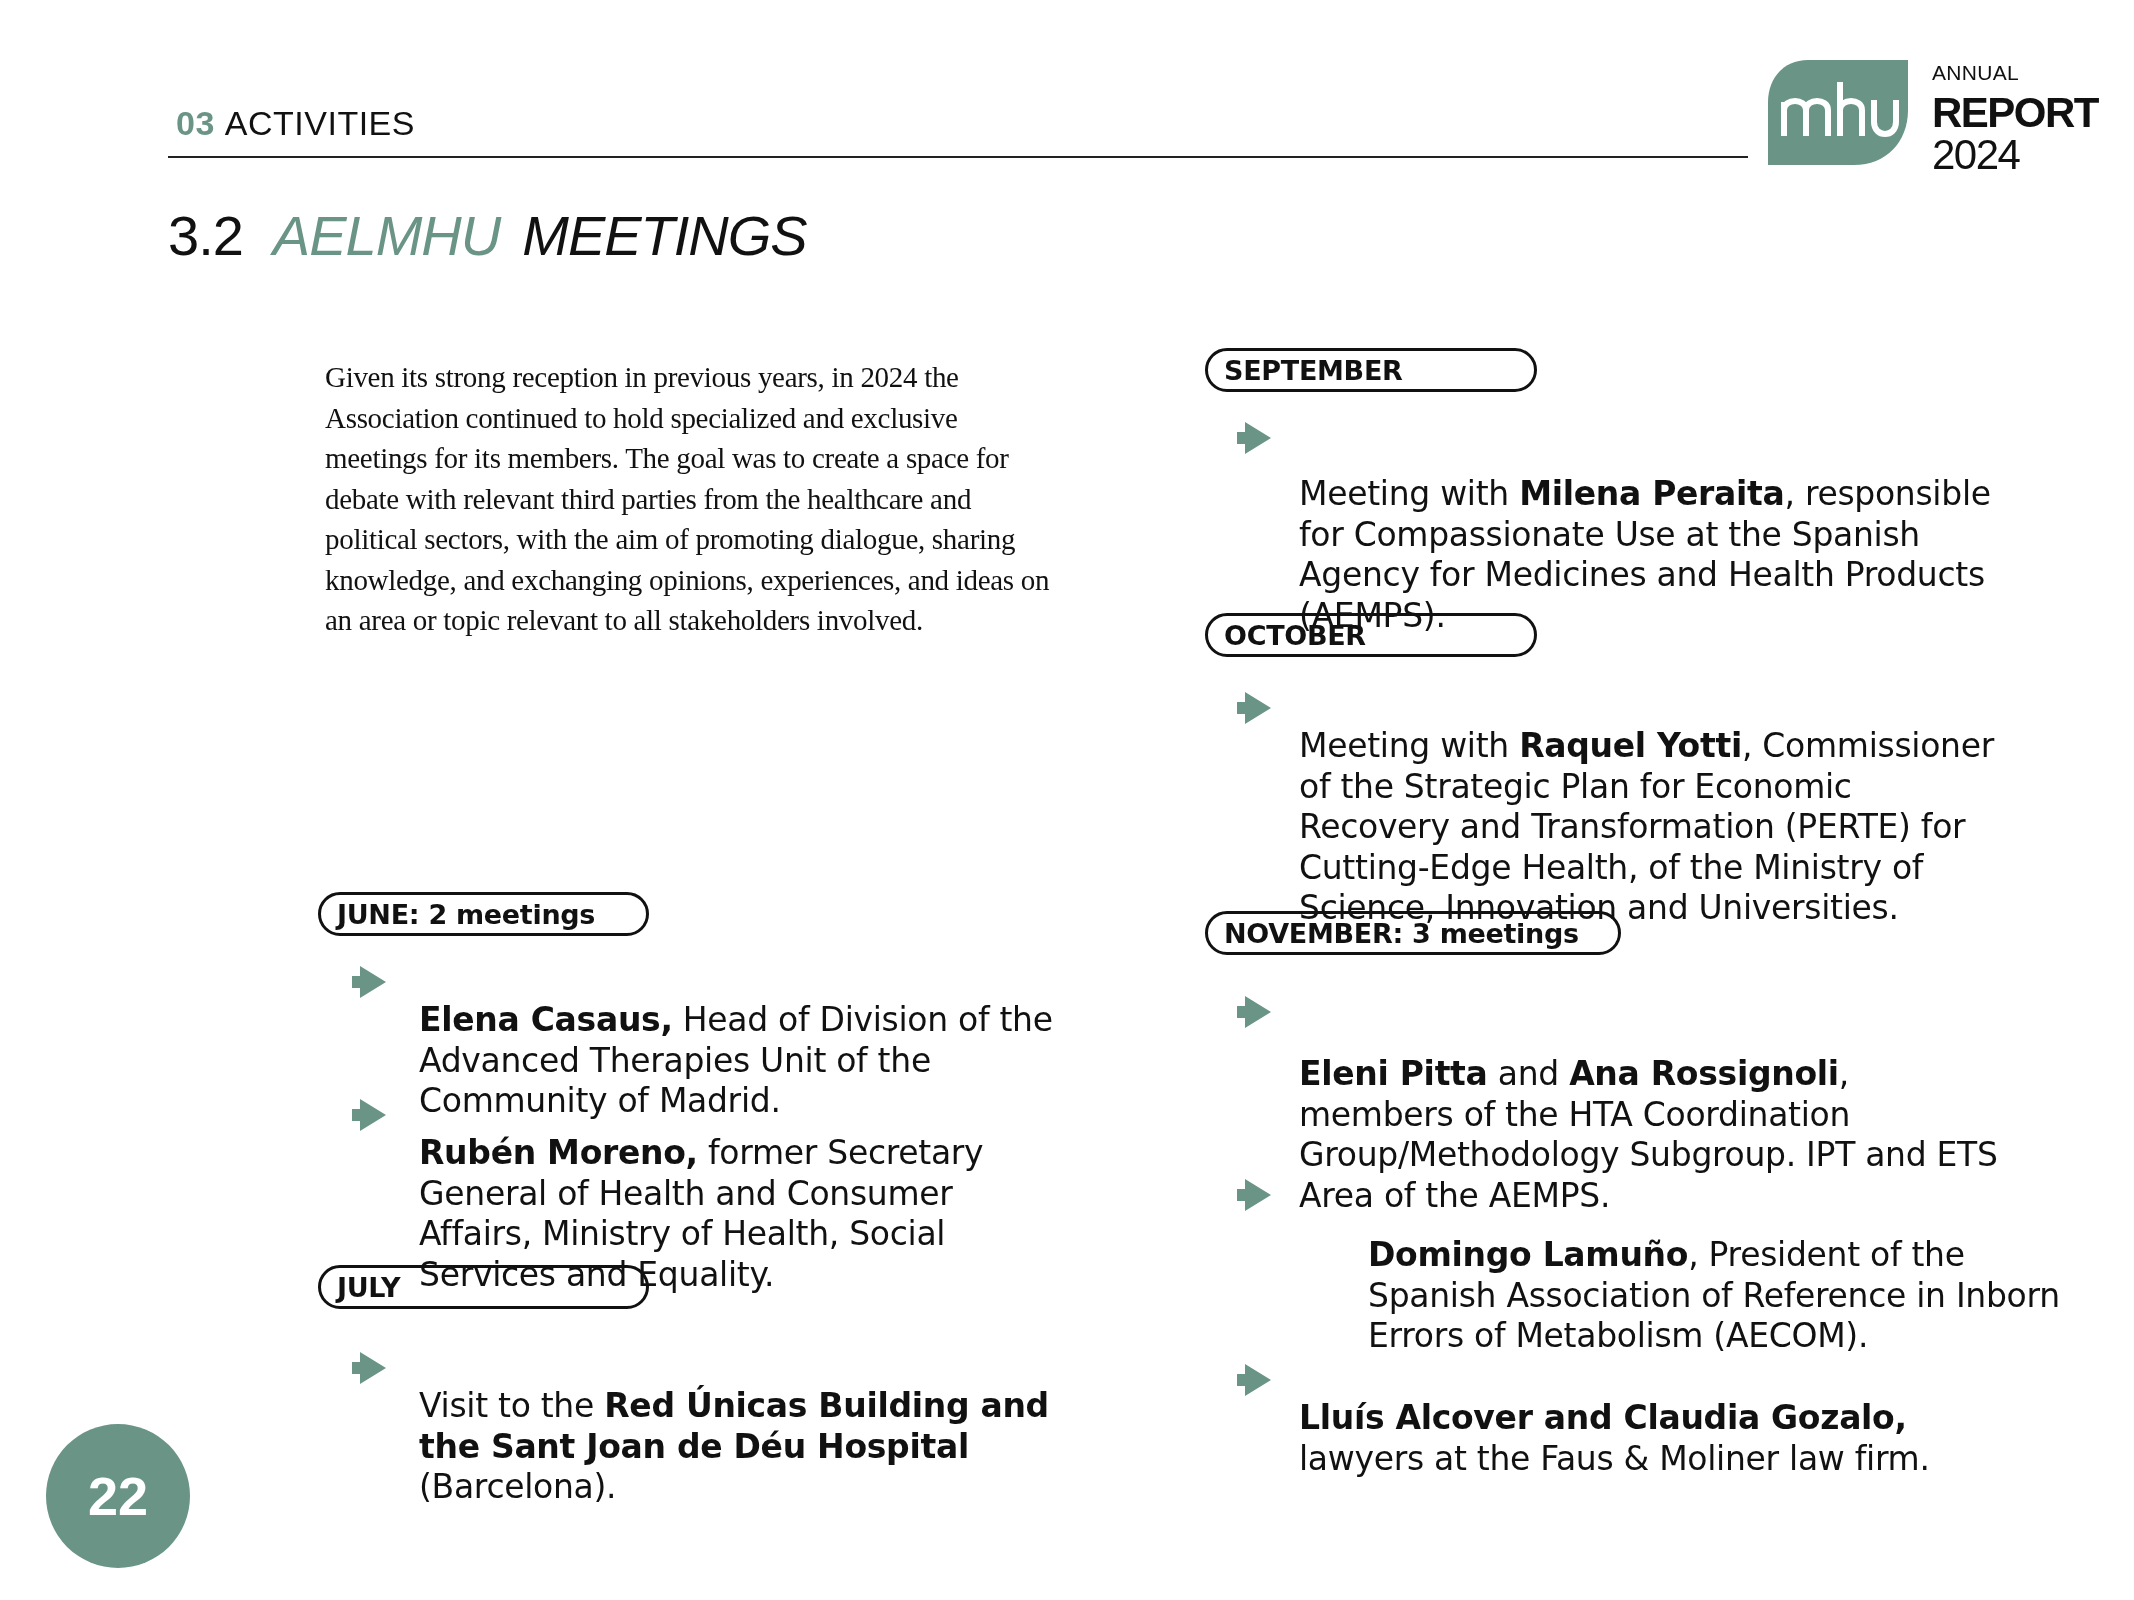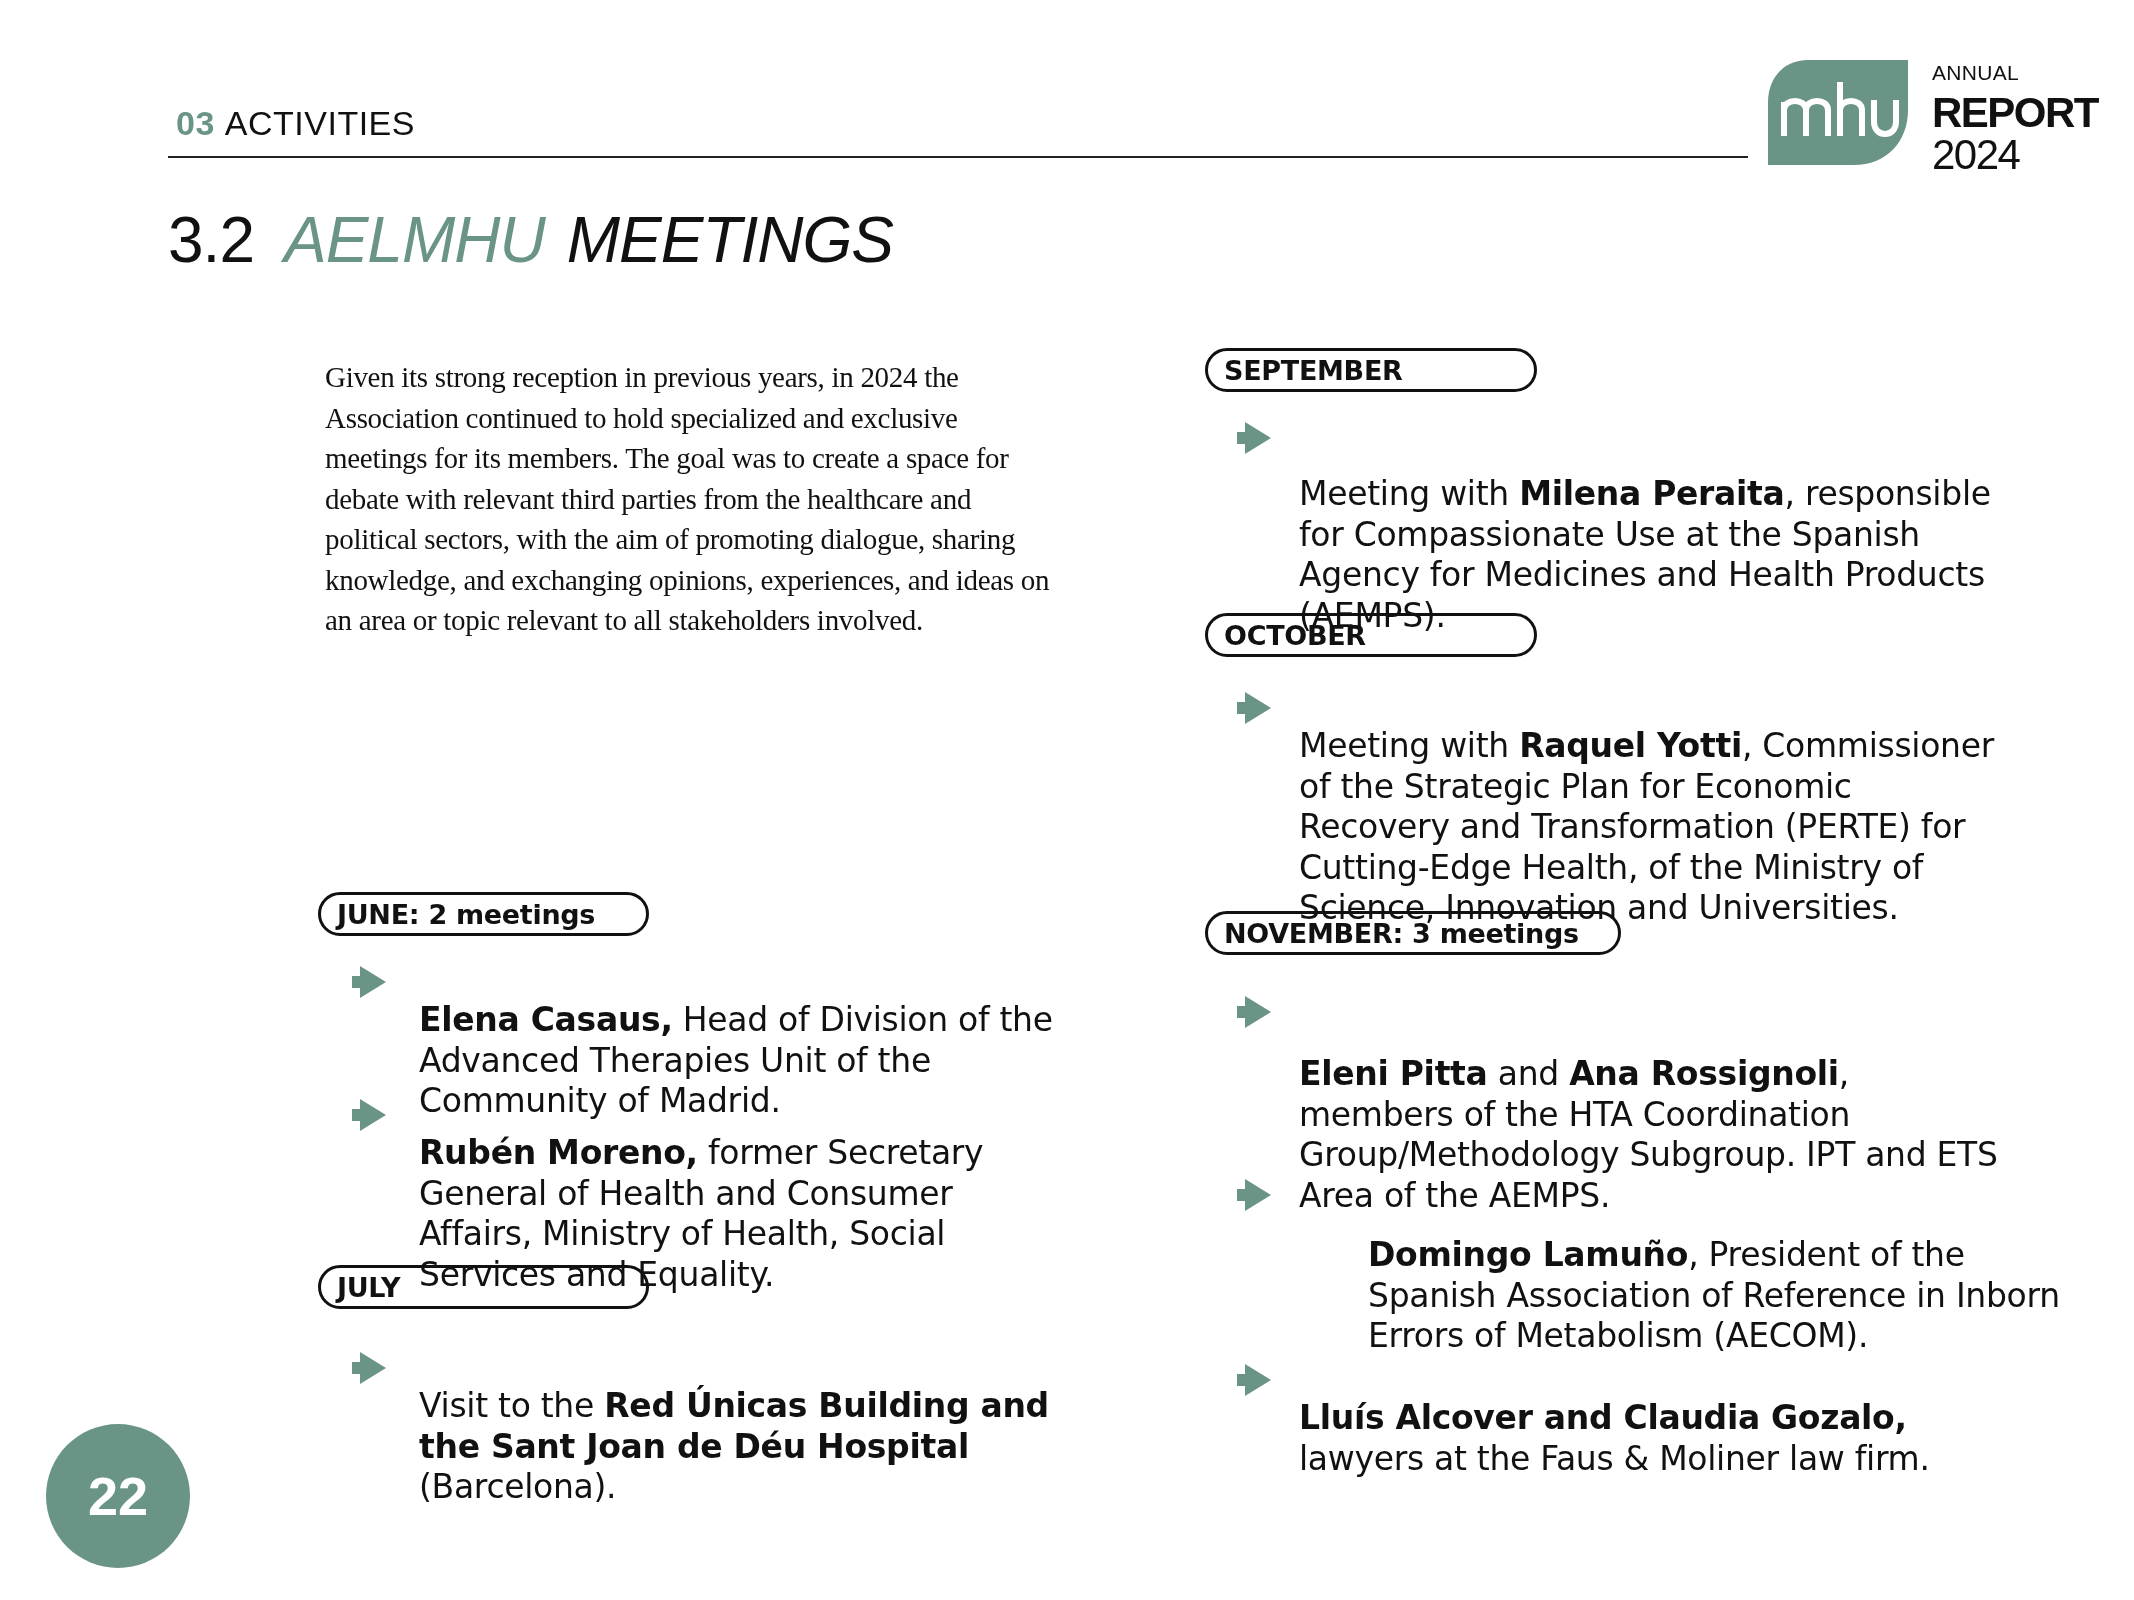--- a/index.html
+++ b/index.html
@@ -12,21 +12,21 @@
   .section-label .num { color:#6a9586; font-weight:bold; margin-right:10px; }
   .header-rule { left:168px; top:156px; width:1580px; height:2px; background:#222; }
 
   .logo-leaf { left:1768px; top:60px; width:140px; height:105px; }
   .logo-text { left:1932px; top:62px; line-height:1; }
   .logo-annual { font-family:"Liberation Sans", sans-serif; font-size:21px; color:#111; display:block; letter-spacing:0.3px; }
   .logo-report { font-family:"Liberation Sans", sans-serif; font-weight:bold; font-size:42px; color:#111; display:block; letter-spacing:-1.5px; margin-top:9px; }
   .logo-year { font-family:Liberation Sans, sans-serif; font-size:42px; color:#111; display:block; letter-spacing:-1.5px; margin-top:0px; }
 
   
-  .page-title { left:168px; top:205px; font-family:"Liberation Sans", sans-serif; font-size:64px; line-height:1.1; white-space:nowrap; letter-spacing:-1px; }
+  .page-title { left:168px; top:205px; font-family:"Liberation Sans", sans-serif; font-size:56px; line-height:1.1; white-space:nowrap; letter-spacing:-1px; }
   .page-title .t-num { color:#111; margin-right:30px; }
   .page-title .t-accent { color:#6a9586; font-style:italic; margin-right:22px; }
   .page-title .t-main { color:#111; font-style:italic; }
 
   
   .col-text { font-size:29px; line-height:40.5px; color:#111; letter-spacing:-0.3px;font-family:Liberation Serif, serif; }
   .col-text b { font-weight:bold; }
   .intro { left:325px; top:357px; width:740px; }
   .intro p { margin:0 0 12px 0; }
 

